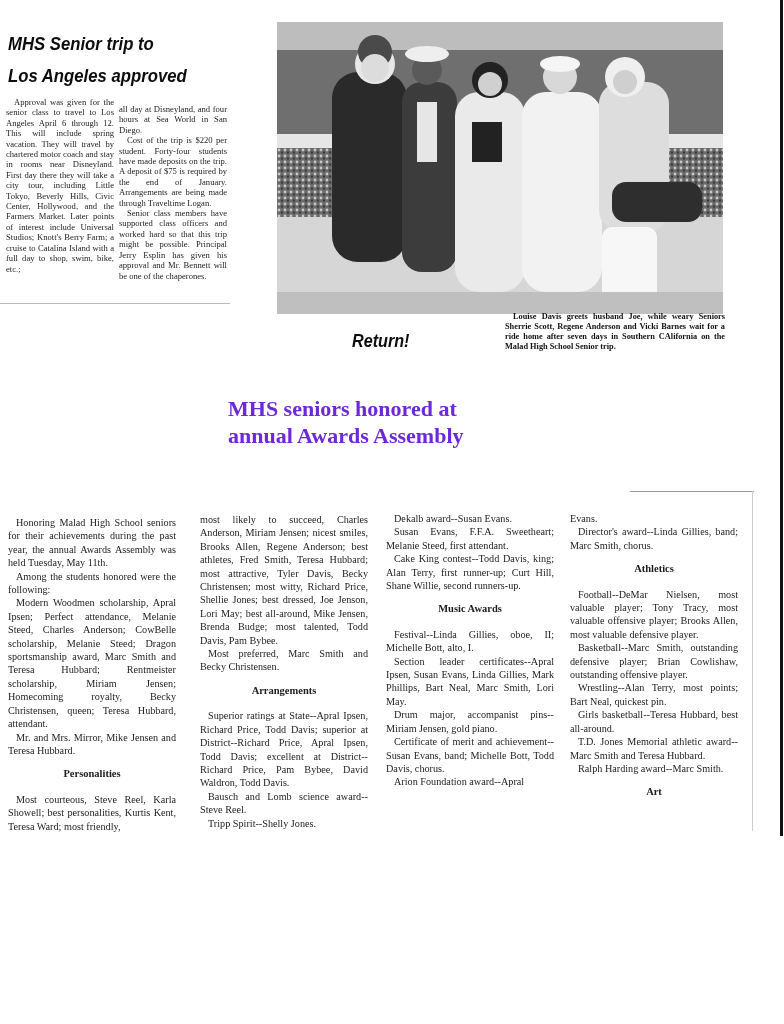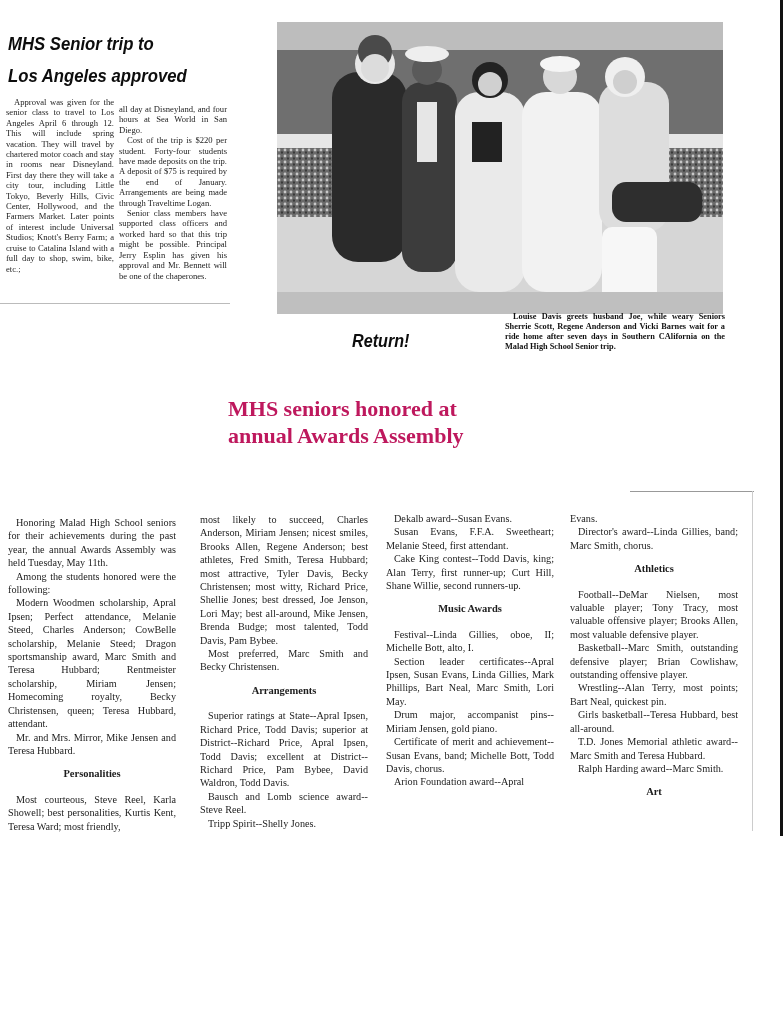--- a/index.html
+++ b/index.html
@@ -21,21 +21,21 @@
   .photo { position: absolute; left: 277px; top: 22px; width: 446px; height: 292px; overflow: hidden; background: #8a8a8a; }
   .photo svg { width: 100%; height: 100%; display: block; }
 
   .return-label { position: absolute; left: 352px; top: 330px; font-family: "Liberation Sans", "DejaVu Sans", sans-serif;
     font-weight: bold; font-style: italic; font-size: 19px; color: #0d0d0d; transform: scaleX(0.85); transform-origin: left top; }
   .caption { position: absolute; left: 505px; top: 312px; width: 220px; font-weight: bold; font-size: 8.3px; line-height: 10px; text-align: justify; color: #111; }
   .caption p { text-indent: 8px; }
 
   
   .awards-headline { position: absolute; left: 228px; top: 395px; width: 340px; font-family: "Liberation Serif", "DejaVu Serif", serif;
-    font-weight: bold; font-size: 22px; line-height: 27px; color: #be185d; }
+    font-weight: bold; font-size: 22px; line-height: 27px; color: #6d28d9; }
   .awards-rule { position: absolute; left: 630px; top: 491px; width: 124px; height: 1px; background: #999; }
   .awards-vrule { position: absolute; left: 752px; top: 491px; width: 1px; height: 340px; background: #ccc; }
 
   .col { position: absolute; top: 516px; width: 168px; font-size: 10.2px; line-height: 13.4px; text-align: justify; color: #1c1c1c; }
   .col p { text-indent: 8px; }
   .col p.cont { text-indent: 0; }
   .col h3 { font-size: 10.5px; font-weight: bold; text-align: center; margin: 10px 0 12px; }
   .col1 { left: 8px; }
   .col2 { left: 200px; top: 513px; }
   .col3 { left: 386px; top: 512px; }

